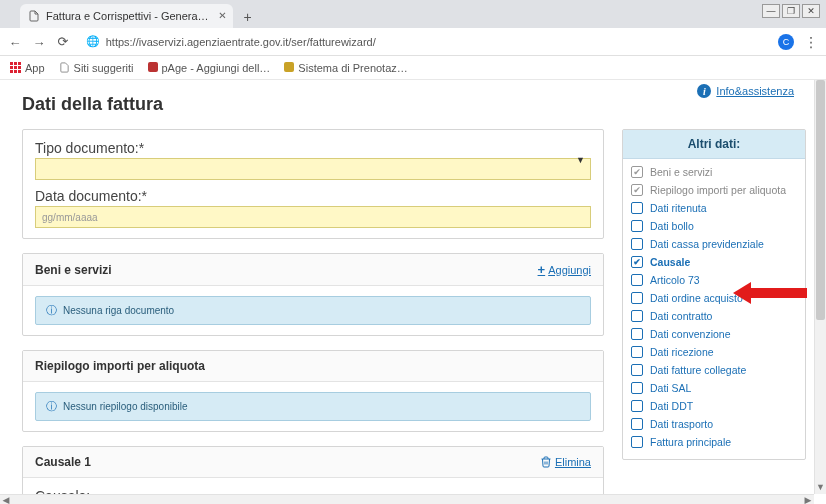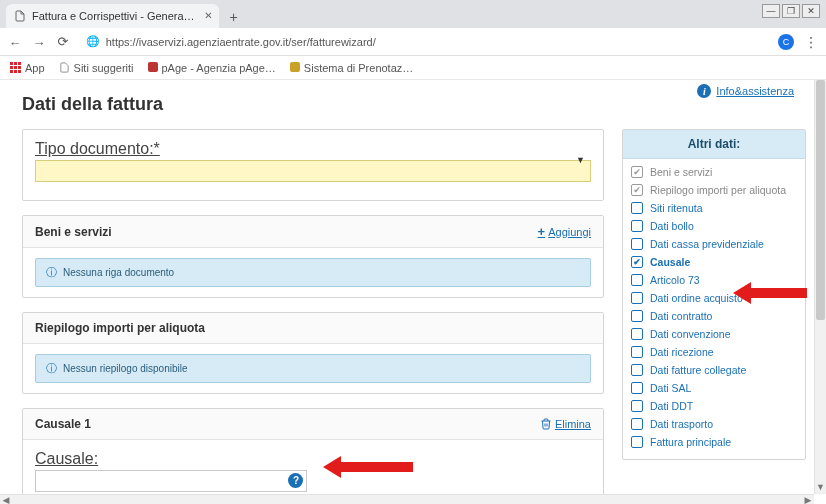--- a/index.html
+++ b/index.html
@@ -1,19 +1,19 @@
 <!DOCTYPE html>
 <html><head>
 <meta charset="utf-8">
 <style>
   * { box-sizing: border-box; margin: 0; padding: 0; font-family: Arial, sans-serif; }
   body { width: 826px; height: 504px; overflow: hidden; background: #fff; font-size: 11px; position: relative; }
 
   
-  .titlebar { height: 28px; background: #dfe1e5; display: flex; align-items: flex-end; padding-left: 6px; position: relative; }
+  .titlebar { height: 28px; background: #dfe1e5; display: flex; align-items: flex-end; padding-left: 20px; position: relative; }
   .tab { background: #f2f3f5; height: 24px; border-radius: 6px 6px 0 0; display: flex; align-items: center; padding: 0 24px 0 8px; gap: 6px; font-size: 11px; color: #333; position: relative; min-width: 170px; }
   .tab .file-icon { width:12px; height:12px; }
   .tab .close-x { position:absolute; right:6px; top:6px; font-size:10px; color:#666; }
   .newtab { width:22px; height:22px; display:flex; align-items:center; justify-content:center; color:#555; font-size:14px; margin-left:4px; }
   .win-controls { position:absolute; right:6px; top:4px; display:flex; gap:2px;}
   .win-btn { width:18px; height:14px; border:1px solid #999; background:#eee; font-size:9px; display:flex; align-items:center; justify-content:center; color:#444;}
   .toolbar { height: 28px; background: #fff; border-bottom: 1px solid #e0e0e0; display: flex; align-items: center; padding: 0 8px; gap: 10px; }
   .nav-icon { color:#555; font-size:13px; width:14px; text-align:center; }
   .url-wrap { flex:1; display:flex; align-items:center; gap:6px; color:#555; font-size:11px; padding:2px 6px; }
   .url-wrap .globe { color:#666; }
@@ -47,21 +47,21 @@
   .main-col { flex:1; min-width:0; }
   .side-col { width:184px; flex-shrink:0; }
 
   .panel { border:1px solid #d5d5d5; border-radius:2px; margin-bottom:14px; background:#fff; }
   .panel-body { padding:10px 12px; }
   .panel-header { padding:8px 12px; border-bottom:1px solid #e3e3e3; background:#fafafa; display:flex; justify-content:space-between; align-items:center;}
   .panel-header h3 { font-size:12px; font-weight:600; color:#333;}
   .link-action { color:#1b6fb5; font-size:11px; display:flex; align-items:center; gap:3px; text-decoration:underline; cursor:pointer;}
   .link-del { color:#1b6fb5; font-size:11px; display:flex; align-items:center; gap:3px; cursor:pointer;}
 
-  .form-label { font-size:16px; color:#444; margin-bottom:2px; display:block;text-decoration:underline;}
+  .form-label { font-size:14px; color:#444; margin-bottom:2px; display:block;}
   .req-field { background:#fff8c6; border:1px solid #d8cd7a; height:22px; width:100%; padding:0 6px; font-size:11px; position:relative;}
   .field-plain { background:#fff; border:1px solid #c8c8c8; height:22px; width:100%; padding:0 6px; font-size:11px;}
   .select-caret { position:absolute; right:6px; top:15px; pointer-events:none; font-size:9px; color:#333;}
   .row-2 { display:flex; gap:18px; margin-top:8px;}
   .row-2 > div { flex:1; position:relative;}
   .placeholder { color:#999; font-size:10px; line-height:22px;}
 
   .alert { background:#d6ebf5; border:1px solid #a7cde0; padding:6px 10px; display:flex; align-items:center; gap:6px; color:#2a5e7c; font-size:10px; border-radius:2px;}
   .alert .icn { color:#1b6fb5; font-size:11px;}
 
@@ -127,21 +127,21 @@
     <span>App</span>
   </div>
   <div class="bm-item">
     <svg class="bm-file" viewBox="0 0 24 24" fill="none" stroke="#888" stroke-width="2">
         <path d="M14 2H6a2 2 0 0 0-2 2v16a2 2 0 0 0 2 2h12a2 2 0 0 0 2-2V8z"></path>
       </svg>
     <span>Siti suggeriti</span>
   </div>
   <div class="bm-item">
     <span class="bm-red"></span>
-    <span>pAge - Agenzia pAge…</span>
+    <span>pAge - Aggiungi dell…</span>
   </div>
   <div class="bm-item">
     <span class="bm-gold"></span>
     <span>Sistema di Prenotaz…</span>
   </div>
 </div>
 
 <div class="page">
   <div class="content">
     <div class="info-row">
@@ -155,20 +155,24 @@
       <div class="main-col">
 
         <div class="panel">
           <div class="panel-body">
             <div style="position:relative;">
               <label class="form-label">Tipo documento:*</label>
               <div class="req-field"></div>
               <span class="select-caret">▼</span>
             </div>
             <div class="row-2">
+              <div>
+                <label class="form-label">Data documento:*</label>
+                <div class="req-field"><span class="placeholder">gg/mm/aaaa</span></div>
+              </div>
             </div>
           </div>
         </div>
 
         <div class="panel">
           <div class="panel-header">
             <h3>Beni e servizi</h3>
             <span class="link-action">
               <span style="color:#1b6fb5; font-weight:bold; font-size:13px;">+</span>
               <span>Aggiungi</span>
@@ -230,21 +234,21 @@
               <div class="ck-row locked">
                 <span class="ck-box checked locked"></span>
                 <span>Beni e servizi</span>
               </div>
               <div class="ck-row locked">
                 <span class="ck-box checked locked"></span>
                 <span>Riepilogo importi per aliquota</span>
               </div>
               <div class="ck-row">
                 <span class="ck-box"></span>
-                <span>Siti ritenuta</span>
+                <span>Dati ritenuta</span>
               </div>
               <div class="ck-row">
                 <span class="ck-box"></span>
                 <span>Dati bollo</span>
               </div>
               <div class="ck-row">
                 <span class="ck-box"></span>
                 <span>Dati cassa previdenziale</span>
               </div>
               <div class="ck-row bold">

